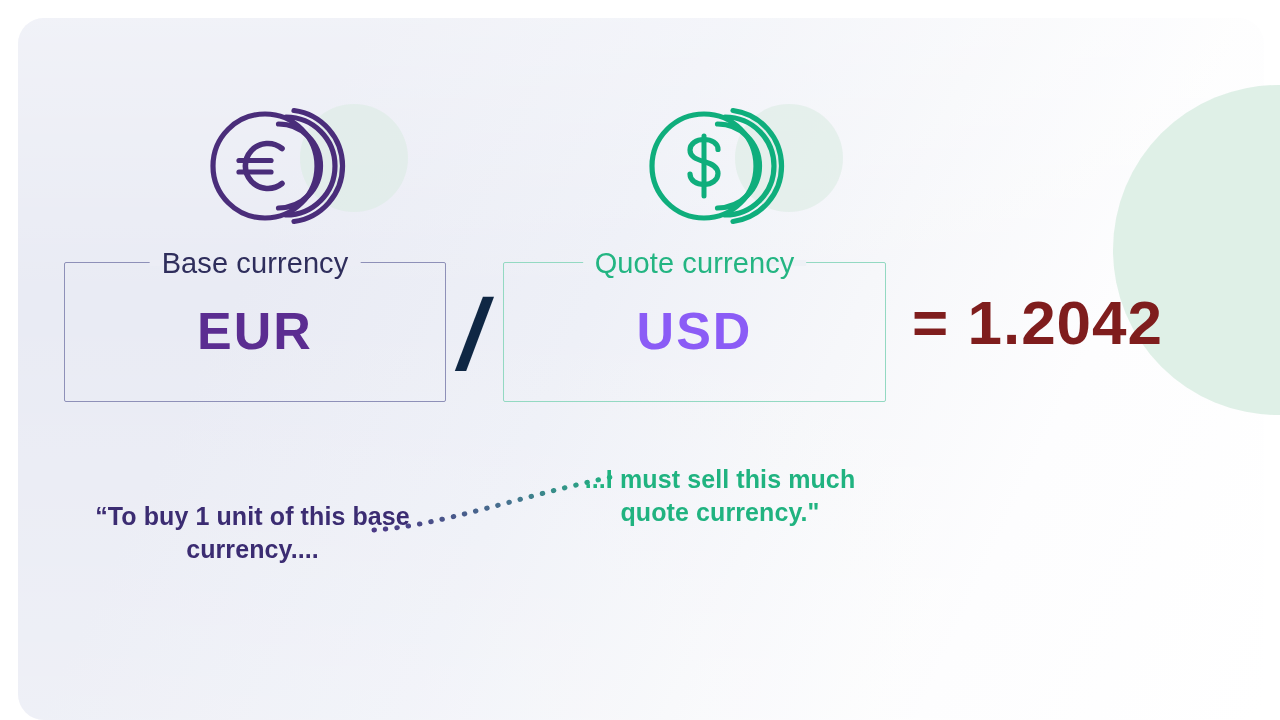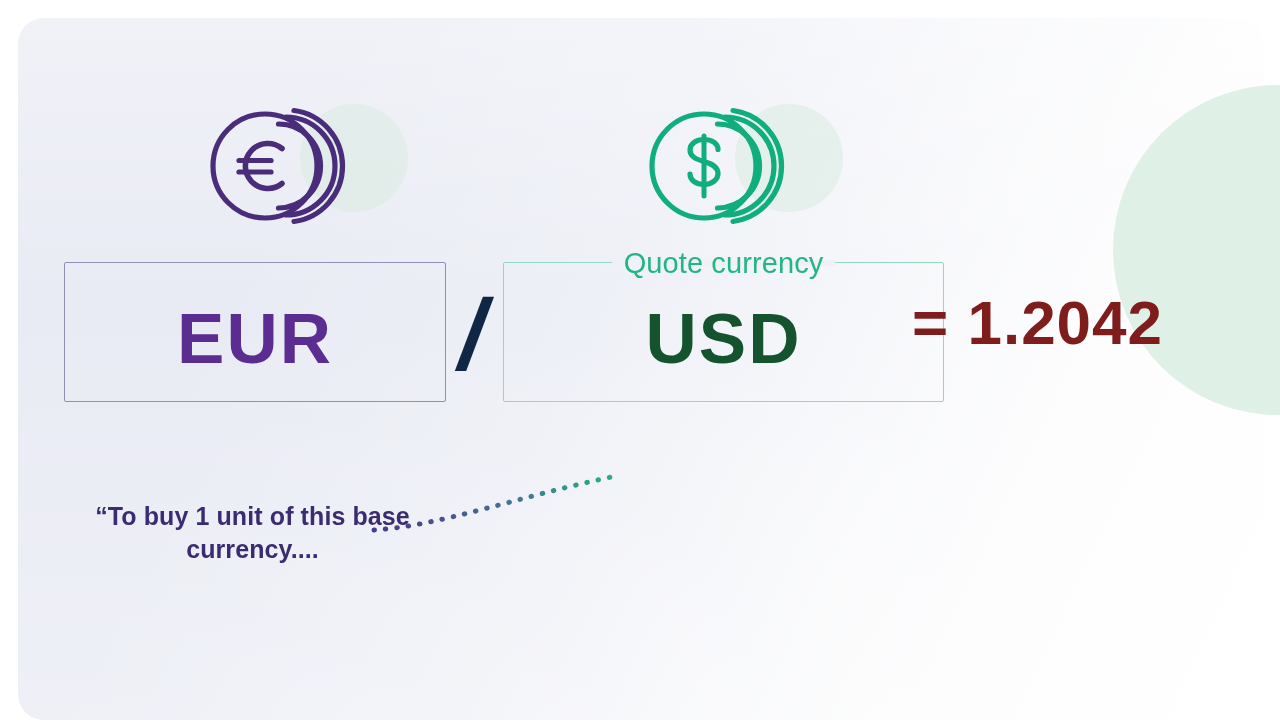--- a/index.html
+++ b/index.html
@@ -45,44 +45,44 @@
   .coin-icon{position:absolute;}
   #eur-icon{left:206px;top:96px;width:140px;height:140px;}
   #usd-icon{left:645px;top:96px;width:140px;height:140px;}
 
   
   .field{
     position:absolute;box-sizing:border-box;
     border:1.6px solid #8f90b4;border-radius:2px;background:transparent;
   }
   #eur-field{left:64px;top:262px;width:382px;height:140px;border-color:#8e90b8;}
-  #usd-field{left:503px;top:262px;width:441px;height:140px;border-color:#93d9c2;}
+  #usd-field{left:503px;top:262px;width:383px;height:140px;border-color:#93d9c2;}
 
   .field-legend{
     position:absolute;top:-15px;left:50%;transform:translateX(-50%);
     padding:0 12px;white-space:nowrap;
     font-size:29px;font-weight:400;letter-spacing:.1px;line-height:30px;
     background:linear-gradient(180deg,rgba(236,238,246,0) 0%,rgba(236,238,246,.0) 100%);
   }
   #eur-field .field-legend{color:#2f2e5c;}
   #usd-field .field-legend{color:#23b582;}
   
   .field-legend::before{
     content:"";position:absolute;left:0;right:0;top:12px;height:6px;
     background:#ecedf5;z-index:-1;
   }
   #usd-field .field-legend::before{background:#eef1f6;}
 
   .field-code{
     position:absolute;left:0;right:0;top:50%;transform:translateY(-52%);
     text-align:center;white-space:nowrap;
-    font-size:71px;font-weight:700;letter-spacing:2px;line-height:72px;margin-top:8px;
+    font-size:52px;font-weight:700;letter-spacing:2px;line-height:72px;
   }
   #eur-field .field-code{color:#5b2d91;}
-  #usd-field .field-code{color:#14532d;}
+  #usd-field .field-code{color:#8b5cf6;}
 
   
   #slash{
     position:absolute;left:452px;top:277px;width:44px;height:116px;
     color:#0f2744;font-size:96px;font-weight:700;line-height:116px;
     text-align:center;
   }
   #slash span{display:inline-block;transform:skewX(-11deg) scaleY(1.04);}
 
   
@@ -130,20 +130,21 @@
       <path d="M88 14.5a56 56 0 0 1 0 111"></path>
       <path d="M80 21a48.5 48.5 0 0 1 0 98"></path>
       <path d="M72.5 28a41 41 0 0 1 0 84"></path>
       <circle cx="59" cy="70" r="52"></circle>
       <path d="M59 40v60" stroke-width="5"></path>
       <path d="M73 53.5c0-6.3-6.3-10-14-10s-14 4-14 10.5 5.5 9 14 11.5 14 5.5 14 12-6.3 11-14 11-14-4-14-10.5" stroke-width="5.2" stroke-linejoin="round"></path>
     </g>
   </svg>
 
   <div class="field" id="eur-field">
+    <span class="field-legend">Base currency</span>
     <span class="field-code">EUR</span>
   </div>
 
   <div id="slash">
     <span>/</span>
   </div>
 
   <div class="field" id="usd-field">
     <span class="field-legend">Quote currency</span>
     <span class="field-code">USD</span>
@@ -157,14 +158,15 @@
     <defs>
       <linearGradient id="connGrad" x1="0" y1="1" x2="1" y2="0">
         <stop offset="0%" stop-color="#4b3a86"></stop>
         <stop offset="55%" stop-color="#46748f"></stop>
         <stop offset="100%" stop-color="#20b380"></stop>
       </linearGradient>
     </defs>
     <path d="M4 62 C70 58 150 28 246 8" fill="none" stroke="url(#connGrad)" stroke-width="5" stroke-linecap="round" stroke-dasharray="0.5 11"></path>
   </svg>
 
+  <div class="caption" id="caption-right">...I must sell this much quote currency."</div>
 
 </div>
 
 </body></html>

